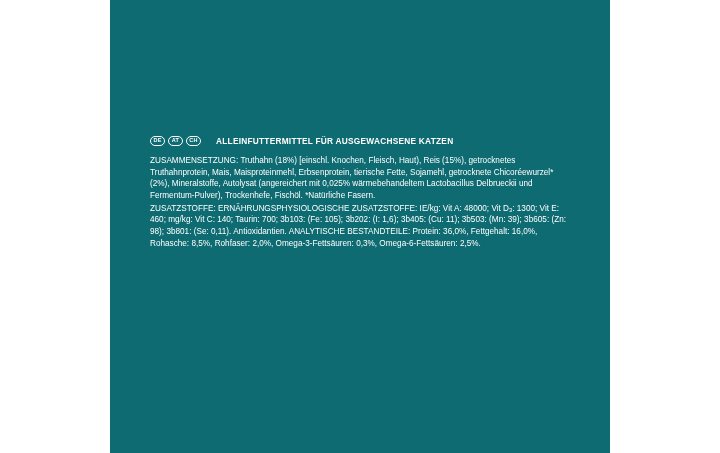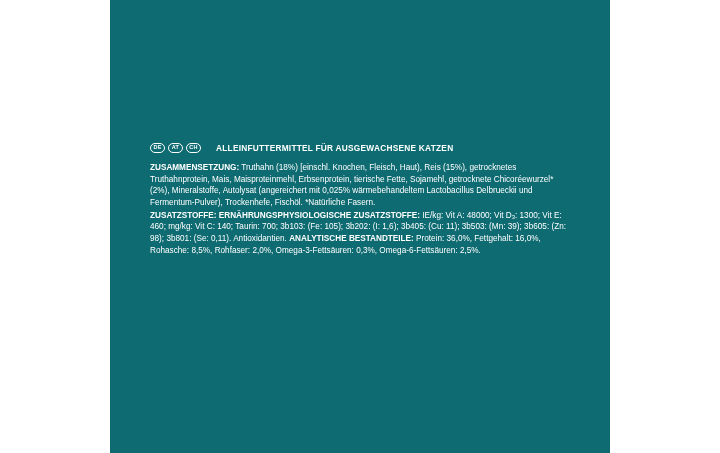--- a/index.html
+++ b/index.html
@@ -18,21 +18,21 @@
     left: 110px;
     top: 0;
     width: 500px;
     height: 453px;
     background: #0d6b71;
     box-sizing: border-box;
   }
   #content {
     position: absolute;
     left: 40px;
-    top: 143px;
+    top: 136px;
     width: 420px;
   }
   .header-row {
     display: flex;
     align-items: center;
     gap: 5px;
     margin-bottom: 9px;
   }
   .country-badges {
     display: flex;
@@ -62,21 +62,21 @@
     white-space: nowrap;
     margin-left: 10px;
   }
   .body-text {
     color: #ffffff;
     font-size: 8.2px;
     line-height: 1.42;
     text-align: left;
   }
   .body-text b {
-    font-weight: bold;
+    font-weight: normal;
   }
   .para {
     margin: 0 0 0 0;
   }
   .para + .para {
     margin-top: 1px;
   }
   .sub {
     font-size: 0.72em;
     vertical-align: -0.25em;

